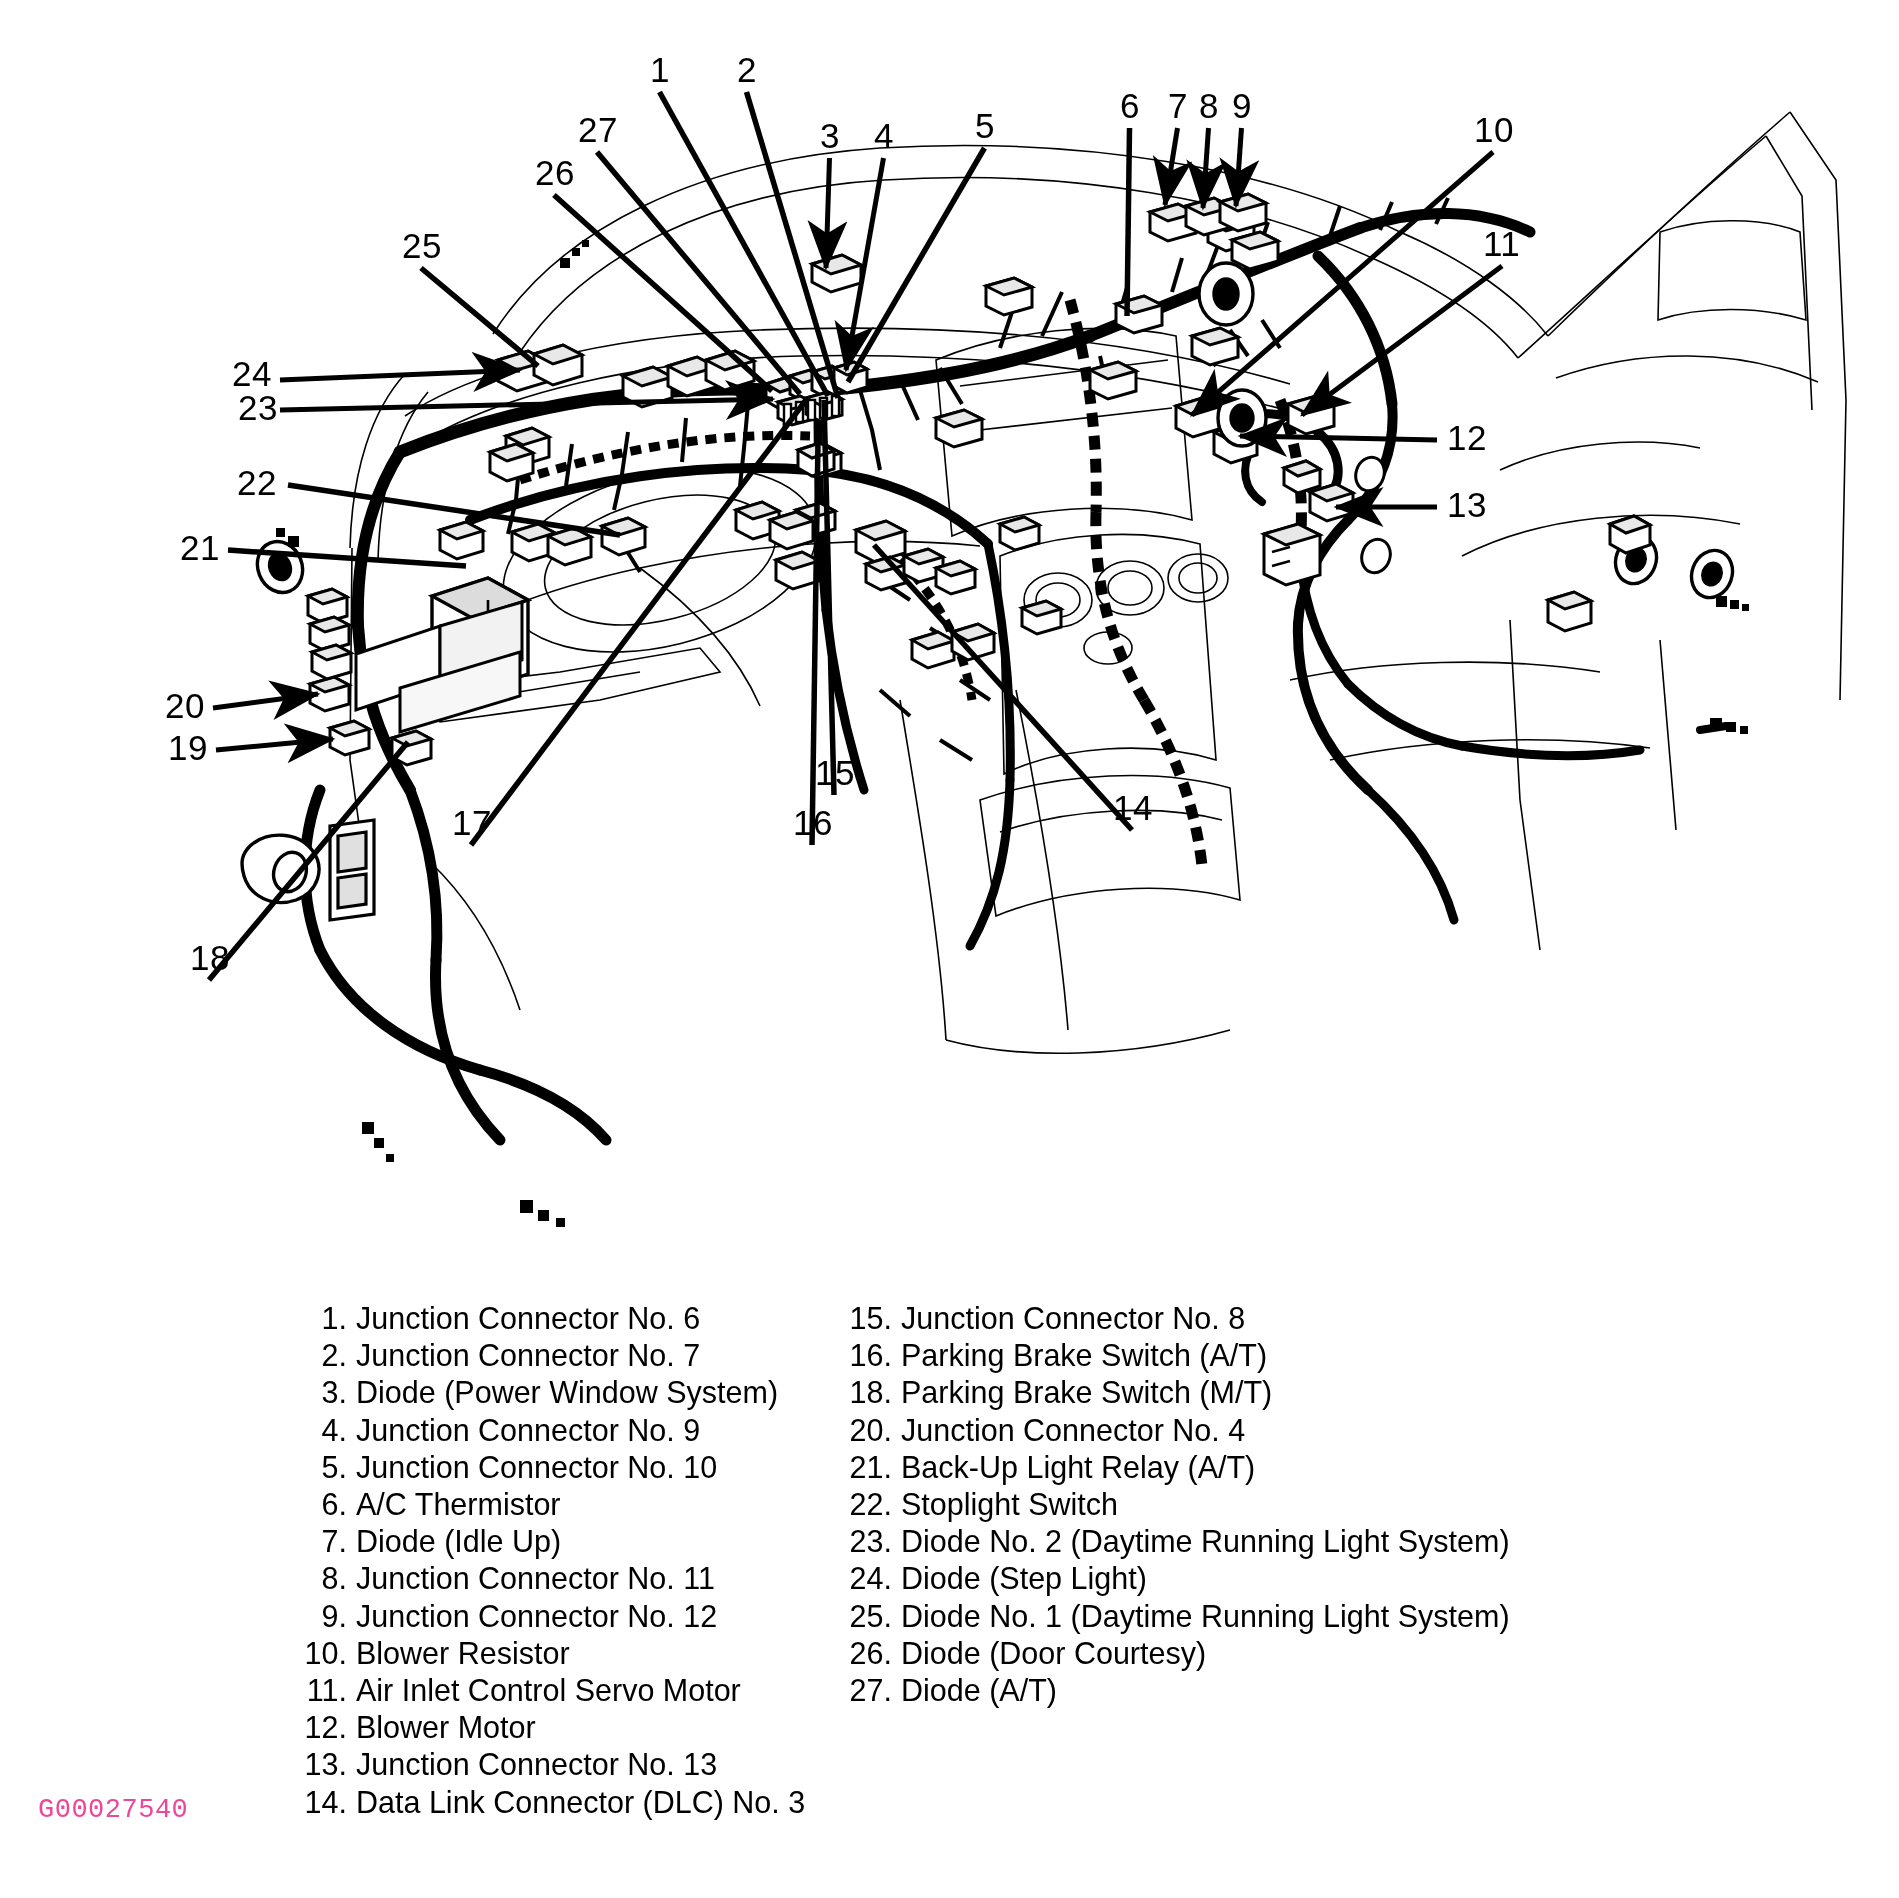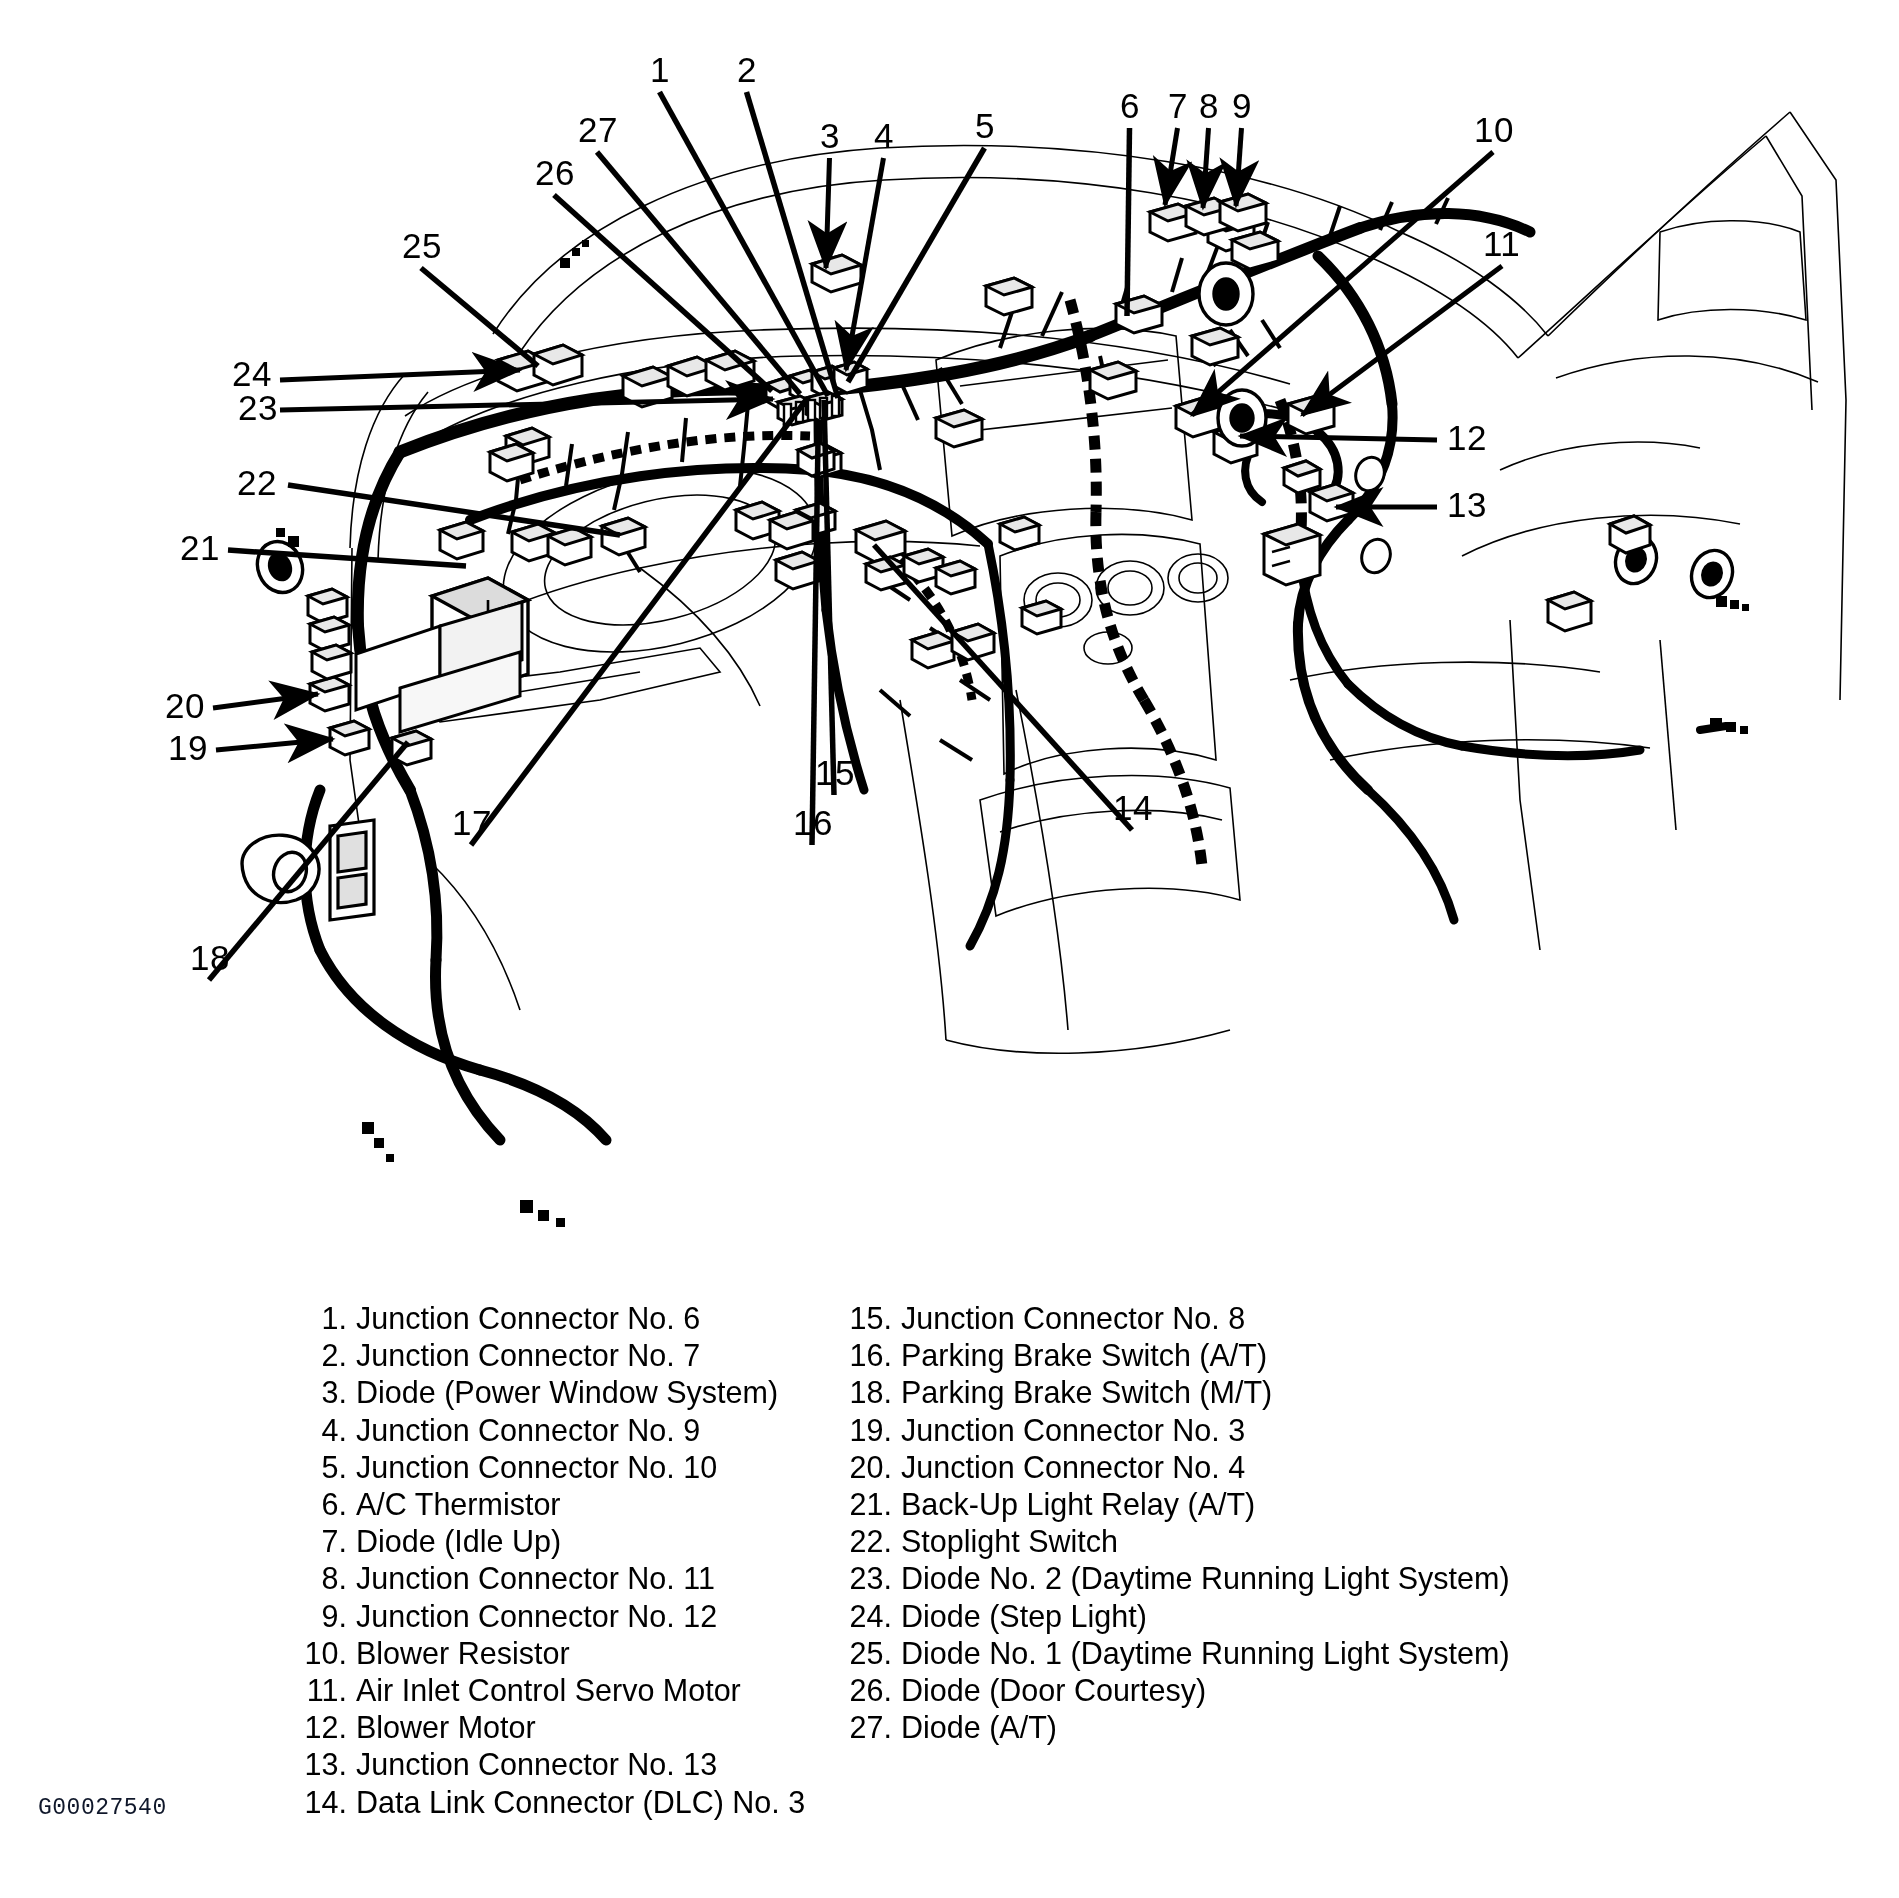--- a/index.html
+++ b/index.html
@@ -75,23 +75,23 @@
   .legend-text {
     flex: 0 0 auto;
   }
 
   
   #doc-code {
     position: absolute;
     left: 38px;
     top: 1795px;
     font-family: "Liberation Mono", monospace;
-    font-size: 23px;
+    font-size: 27px;
     letter-spacing: 0.5px;
-    color: #0f172a;
+    color: #ec4899;
   }
 </style>
 </head>
 <body>
 
 <div id="illustration">
   <svg viewBox="0 0 1899 1290" xmlns="http://www.w3.org/2000/svg">
     <defs>
       <marker id="ah" markerWidth="11" markerHeight="11" refX="9.5" refY="4" orient="auto" markerUnits="strokeWidth">
         <path d="M0,0 L10,4 L0,8 L2.6,4 Z" fill="#000"></path>
@@ -685,24 +685,20 @@
       </div>
       <div class="legend-row">
         <span class="legend-num">16.</span>
         <span class="legend-text">Parking Brake Switch (A/T)</span>
       </div>
       <div class="legend-row">
         <span class="legend-num">18.</span>
         <span class="legend-text">Parking Brake Switch (M/T)</span>
       </div>
       <div class="legend-row">
-        <span class="legend-num">19.</span>
-        <span class="legend-text">Junction Connector No. 3</span>
-      </div>
-      <div class="legend-row">
         <span class="legend-num">20.</span>
         <span class="legend-text">Junction Connector No. 4</span>
       </div>
       <div class="legend-row">
         <span class="legend-num">21.</span>
         <span class="legend-text">Back-Up Light Relay (A/T)</span>
       </div>
       <div class="legend-row">
         <span class="legend-num">22.</span>
         <span class="legend-text">Stoplight Switch</span>

